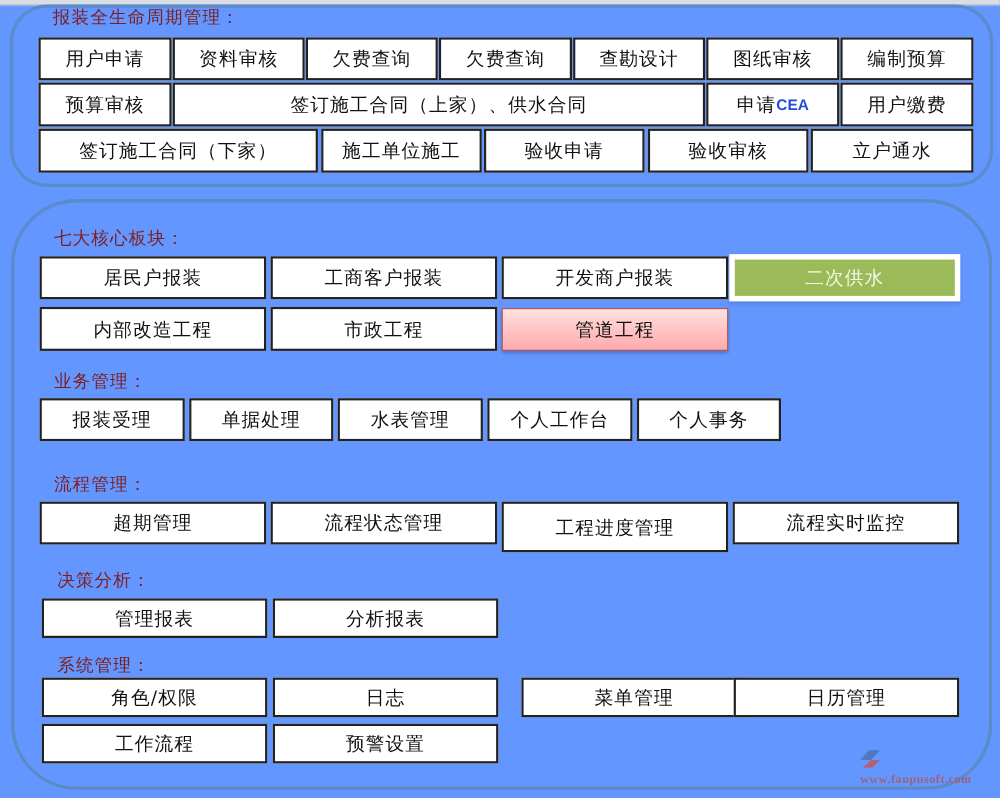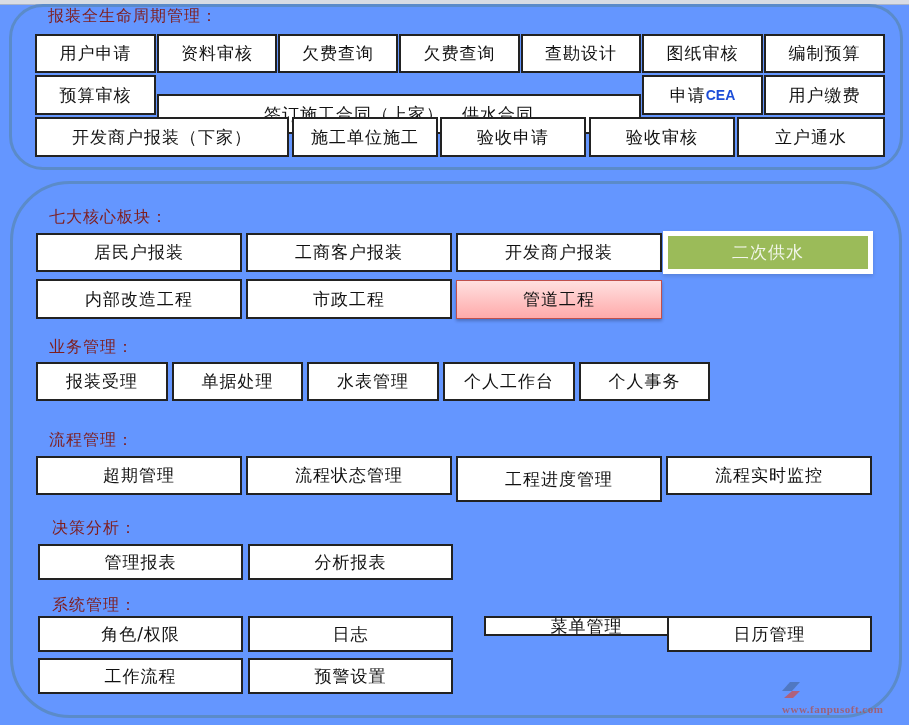--- a/index.html
+++ b/index.html
@@ -52,28 +52,28 @@
 
 <div class="btn" style="left:35px;top:34px;width:121px;height:39px;">用户申请</div>
 <div class="btn" style="left:157px;top:34px;width:120px;height:39px;text-align:center;">资料审核</div>
 <div class="btn" style="left:278px;top:34px;width:120px;height:39px;">欠费查询</div>
 <div class="btn" style="left:399px;top:34px;width:121px;height:39px;">欠费查询</div>
 <div class="btn" style="left:521px;top:34px;width:120px;height:39px;">查勘设计</div>
 <div class="btn" style="left:642px;top:34px;width:121px;height:39px;">图纸审核</div>
 <div class="btn" style="left:764px;top:34px;width:121px;height:39px;">编制预算</div>
 
 <div class="btn" style="left:35px;top:75px;width:121px;height:40px;">预算审核</div>
-<div class="btn" style="left:157px;top:75px;width:484px;height:40px;margin-top:19px;">签订施工合同（上家）、供水合同</div>
+<div class="btn" style="left:157px;top:75px;width:484px;height:40px;">签订施工合同（上家）、供水合同</div>
 <div class="btn" style="left:642px;top:75px;width:121px;height:40px;">
   <span>申请</span>
     <span class="latin">CEA</span>
 </div>
 <div class="btn" style="left:764px;top:75px;width:121px;height:40px;">用户缴费</div>
 
-<div class="btn" style="left:35px;top:117px;width:254px;height:40px;">开发商户报装（下家）</div>
+<div class="btn" style="left:35px;top:117px;width:254px;height:40px;">签订施工合同（下家）</div>
 <div class="btn" style="left:292px;top:117px;width:146px;height:40px;">施工单位施工</div>
 <div class="btn" style="left:440px;top:117px;width:146px;height:40px;">验收申请</div>
 <div class="btn" style="left:589px;top:117px;width:146px;height:40px;">验收审核</div>
 <div class="btn" style="left:737px;top:117px;width:148px;height:40px;">立户通水</div>
 
 <div class="panel panel-2"></div>
 
 <div class="label" style="left:49px;top:207px;">七大核心板块：</div>
 <div class="btn" style="left:36px;top:233px;width:206px;height:39px;">居民户报装</div>
 <div class="btn" style="left:246px;top:233px;width:206px;height:39px;">工商客户报装</div>
@@ -96,21 +96,21 @@
 <div class="btn" style="left:456px;top:456px;width:206px;height:46px;">工程进度管理</div>
 <div class="btn" style="left:666px;top:456px;width:206px;height:39px;">流程实时监控</div>
 
 <div class="label" style="left:52px;top:518px;">决策分析：</div>
 <div class="btn" style="left:38px;top:544px;width:205px;height:36px;">管理报表</div>
 <div class="btn" style="left:248px;top:544px;width:205px;height:36px;">分析报表</div>
 
 <div class="label" style="left:52px;top:595px;">系统管理：</div>
 <div class="btn" style="left:38px;top:616px;width:205px;height:36px;">角色/权限</div>
 <div class="btn" style="left:248px;top:616px;width:205px;height:36px;">日志</div>
-<div class="btn" style="left:484px;top:616px;width:205px;height:20px;">菜单管理</div>
+<div class="btn" style="left:474px;top:616px;width:205px;height:36px;">菜单管理</div>
 <div class="btn" style="left:667px;top:616px;width:205px;height:36px;">日历管理</div>
 <div class="btn" style="left:38px;top:658px;width:205px;height:36px;">工作流程</div>
 <div class="btn" style="left:248px;top:658px;width:205px;height:36px;">预警设置</div>
 
 <div class="watermark">
   <svg class="wm-icon" viewBox="0 0 22 22">
     <path d="M2 12 L10 3 L20 3 L12 12 Z" fill="#4A6FAE"></path>
     <path d="M4 19 L12 12 L20 12 L13 19 Z" fill="#C85050"></path>
   </svg>
   <div class="wm-url">www.fanpusoft.com</div>

